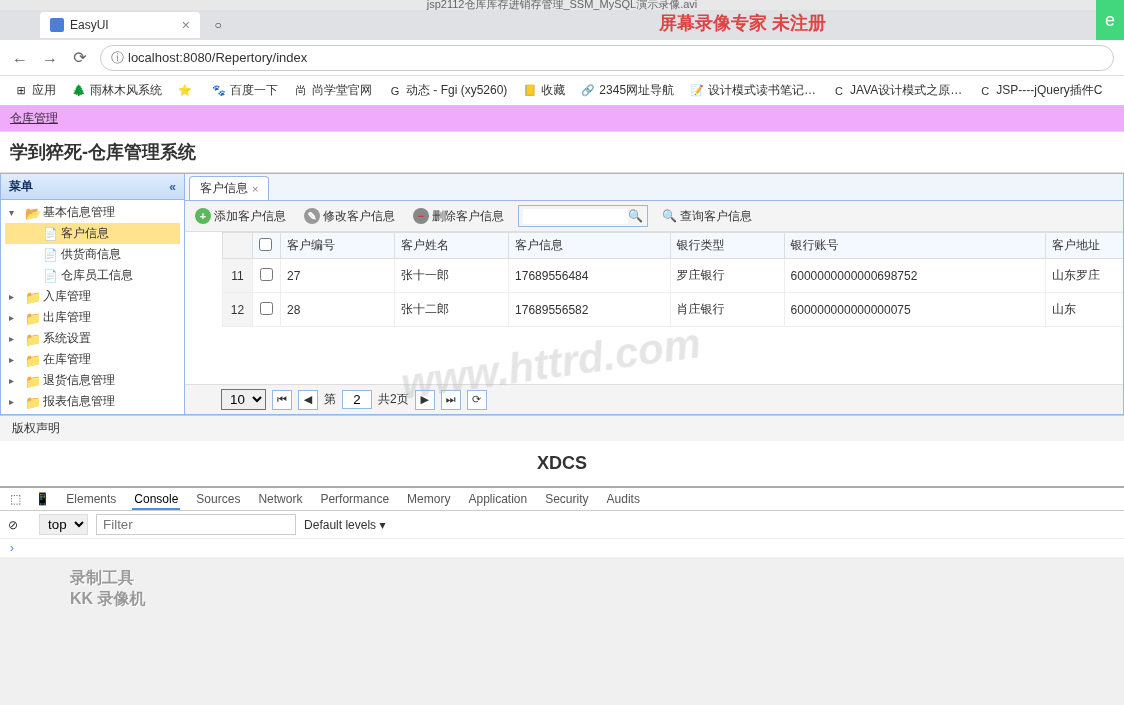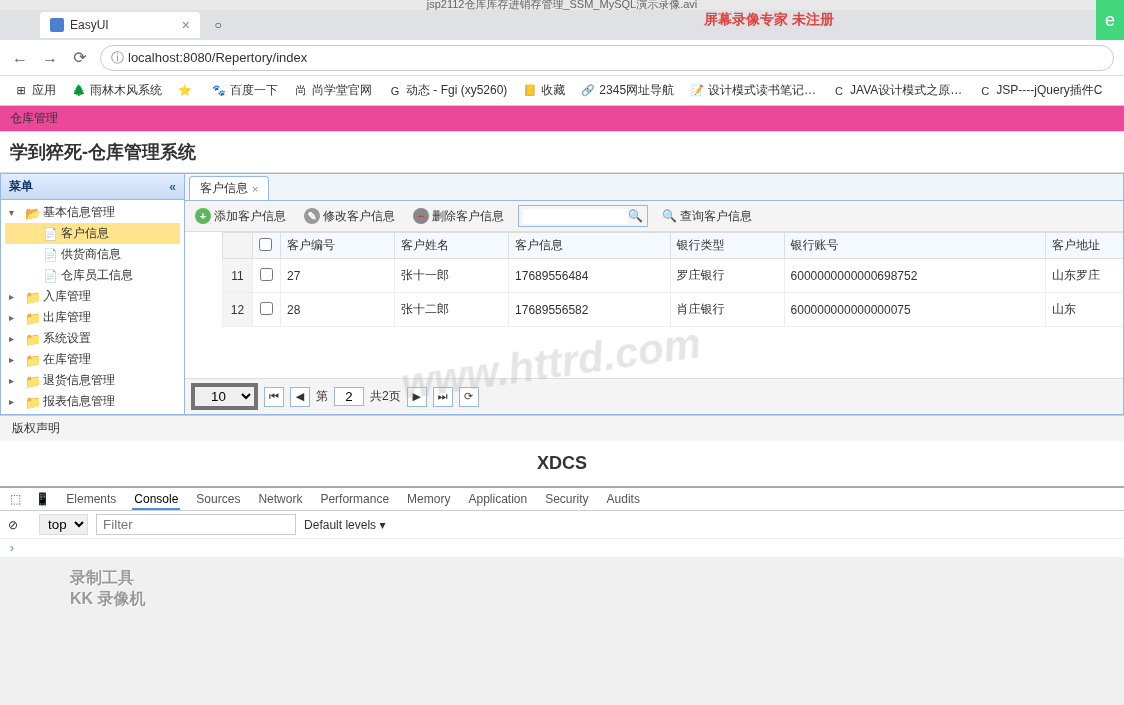--- a/index.html
+++ b/index.html
@@ -1,37 +1,37 @@
 <!DOCTYPE html>
 <html><head>
 <meta charset="utf-8">
 <style>
 * { margin: 0; padding: 0; box-sizing: border-box; font-family: "Microsoft YaHei", Arial, sans-serif; }
 body { background: #f0f0f0; font-size: 12px; color: #333; overflow: hidden; }
 
 .top-bar { background: #e8e8e8; height: 10px; position: relative; }
 .top-title { position: absolute; left: 50%; transform: translateX(-50%); top: -3px; font-size: 11px; color: #666; }
-.watermark-top { position: absolute; right: 290px; top: 11px; font-size: 14px; color: #d44; font-weight: bold; z-index: 100; }
+.watermark-top { position: absolute; right: 298px; top: 11px; font-size: 18px; color: #d44; font-weight: bold; z-index: 100; }
 
 .browser-tab-bar { background: #dfe1e5; height: 30px; display: flex; align-items: center; padding-left: 40px; }
 .browser-tab { background: #fff; height: 26px; min-width: 160px; border-radius: 4px 4px 0 0; display: flex; align-items: center; padding: 0 10px; gap: 6px; font-size: 12px; }
 .tab-icon { width: 14px; height: 14px; background: #4a7fd4; border-radius: 2px; }
 .tab-close { margin-left: auto; color: #888; cursor: pointer; font-size: 14px; }
 .new-tab-btn { width: 24px; height: 24px; border-radius: 50%; display: flex; align-items: center; justify-content: center; margin-left: 6px; cursor: pointer; }
 
 .url-bar { background: #fff; height: 36px; display: flex; align-items: center; padding: 0 10px; gap: 10px; border-bottom: 1px solid #ddd; }
 .nav-btn { width: 20px; height: 20px; display: flex; align-items: center; justify-content: center; color: #666; cursor: pointer; font-size: 16px; }
 .url-input { flex: 1; height: 26px; border: 1px solid #ccc; border-radius: 13px; padding: 0 10px; font-size: 13px; display: flex; align-items: center; gap: 4px; }
 .info-icon { color: #888; }
 
 .bookmark-bar { background: #fff; height: 30px; display: flex; align-items: center; padding: 0 8px; gap: 4px; border-bottom: 1px solid #ccc; font-size: 12px; overflow: hidden; }
 .bm-item { display: flex; align-items: center; gap: 4px; padding: 3px 6px; cursor: pointer; white-space: nowrap; }
 .bm-icon { width: 14px; height: 14px; display: inline-flex; align-items: center; justify-content: center; font-size: 11px; }
 
-.app-header { background: #ec4899; border-bottom: 1px solid #ddd; padding: 4px 10px; font-size: 12px; }
+.app-header { background: #f0abfc; border-bottom: 1px solid #ddd; padding: 4px 10px; font-size: 12px; text-decoration: underline; }
 .app-title { background: #fff; padding: 8px 10px; font-size: 18px; font-weight: bold; border-bottom: 1px solid #ddd; }
 
 .main-container { display: flex; background: #fff; }
 
 .sidebar { width: 185px; border: 1px solid #95b8e7; }
 .sidebar-header { background: linear-gradient(#e0ecff, #c8ddf5); padding: 4px 8px; font-weight: bold; color: #0e2d5f; display: flex; justify-content: space-between; align-items: center; border-bottom: 1px solid #95b8e7; }
 .collapse-btn { color: #2a5ea8; cursor: pointer; font-weight: bold; }
 .tree { padding: 2px 4px; }
 .tree-node { display: flex; align-items: center; gap: 2px; padding: 2px 0; cursor: pointer; }
 .tree-node.level1 { padding-left: 4px; }
@@ -59,21 +59,21 @@
 .search-lens { color: #2a5ea8; cursor: pointer; }
 
 .grid { flex: 1; overflow: auto; }
 .grid table { border-collapse: collapse; width: 100%; margin-left: 37px; }
 .grid th { background: #f4f8ff; border: 1px solid #ddd; padding: 4px 6px; text-align: left; font-weight: normal; font-size: 12px; }
 .grid td { border: 1px solid #eee; padding: 8px 6px; font-size: 12px; }
 .rownum { width: 30px; text-align: center; background: #f4f4f4 !important; }
 .cb-col { width: 28px; text-align: center; }
 
 .paginator { border-top: 1px solid #ddd; padding: 4px 6px; display: flex; align-items: center; gap: 6px; background: #f4f4f4; }
-.pg-select { border: 4px solid #737373; padding: 1px 12px; }
+.pg-select { border: 1px solid #737373; padding: 1px 4px; margin-left: 30px; }
 .pg-btn { width: 20px; height: 20px; border: 1px solid #95b8e7; background: #fff; display: flex; align-items: center; justify-content: center; cursor: pointer; font-size: 11px; }
 .pg-input { width: 30px; border: 1px solid #95b8e7; text-align: center; padding: 1px; }
 
 .copyright-bar { background: #f4f4f4; border-top: 1px solid #ccc; padding: 4px 12px; font-size: 12px; }
 .footer-brand { text-align: center; font-size: 18px; font-weight: bold; padding: 12px; background: #fff; }
 
 .watermark-mid { position: absolute; top: 340px; left: 400px; font-size: 42px; color: rgba(180,180,180,0.35); font-weight: bold; transform: rotate(-8deg); pointer-events: none; font-style: italic; }
 .watermark-bl { position: absolute; bottom: 95px; left: 70px; color: #999; font-size: 16px; font-weight: bold; text-shadow: 1px 1px 0 #fff; }
 
 .devtools { border-top: 2px solid #aaa; background: #fff; }

